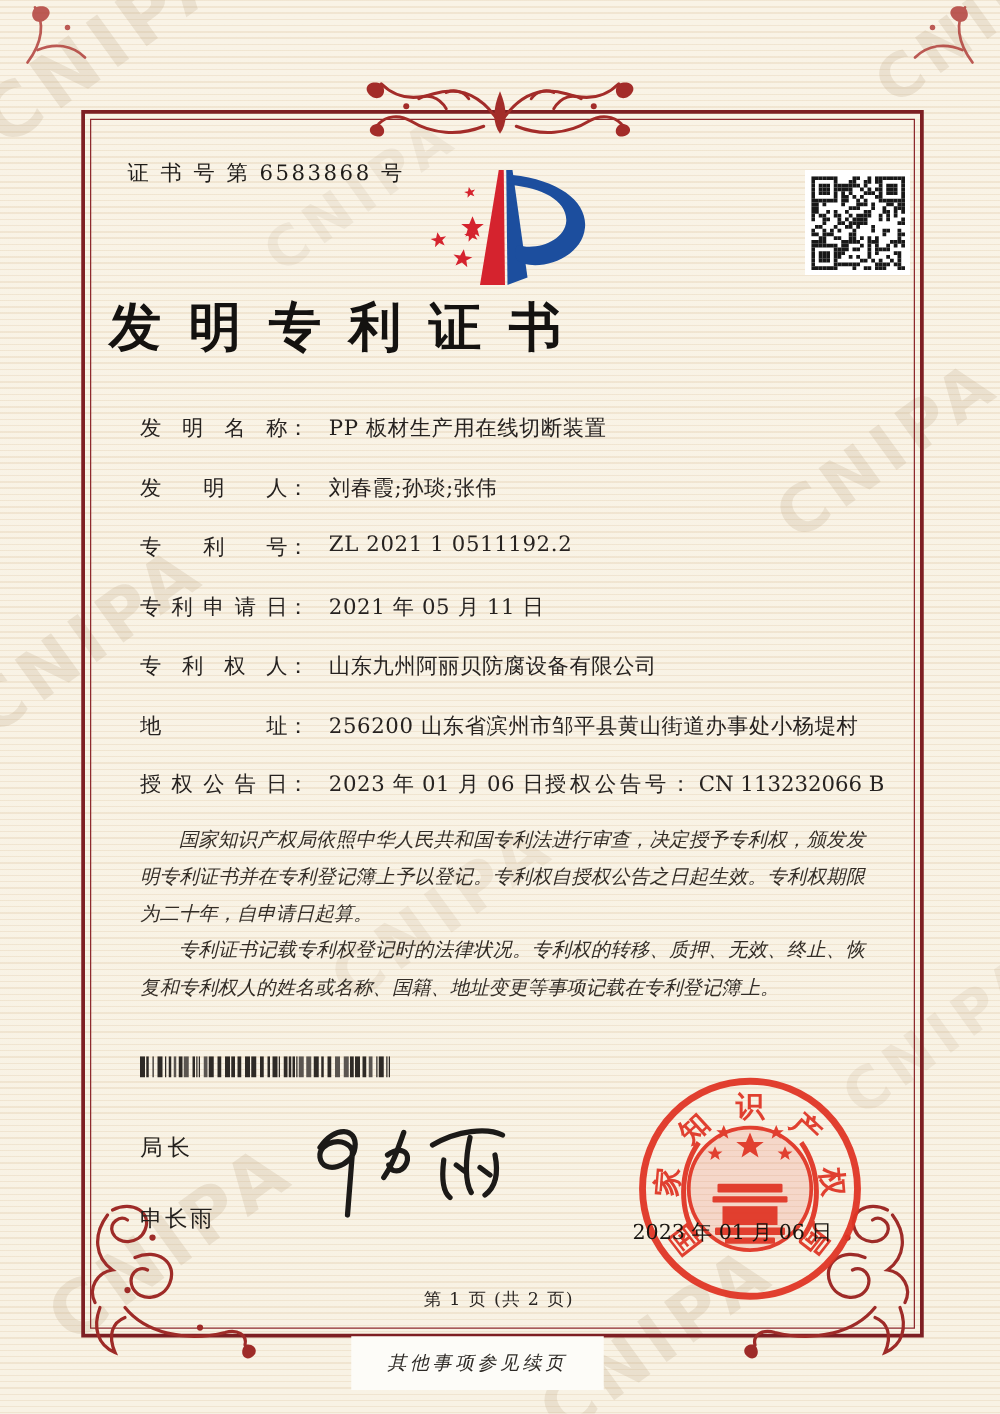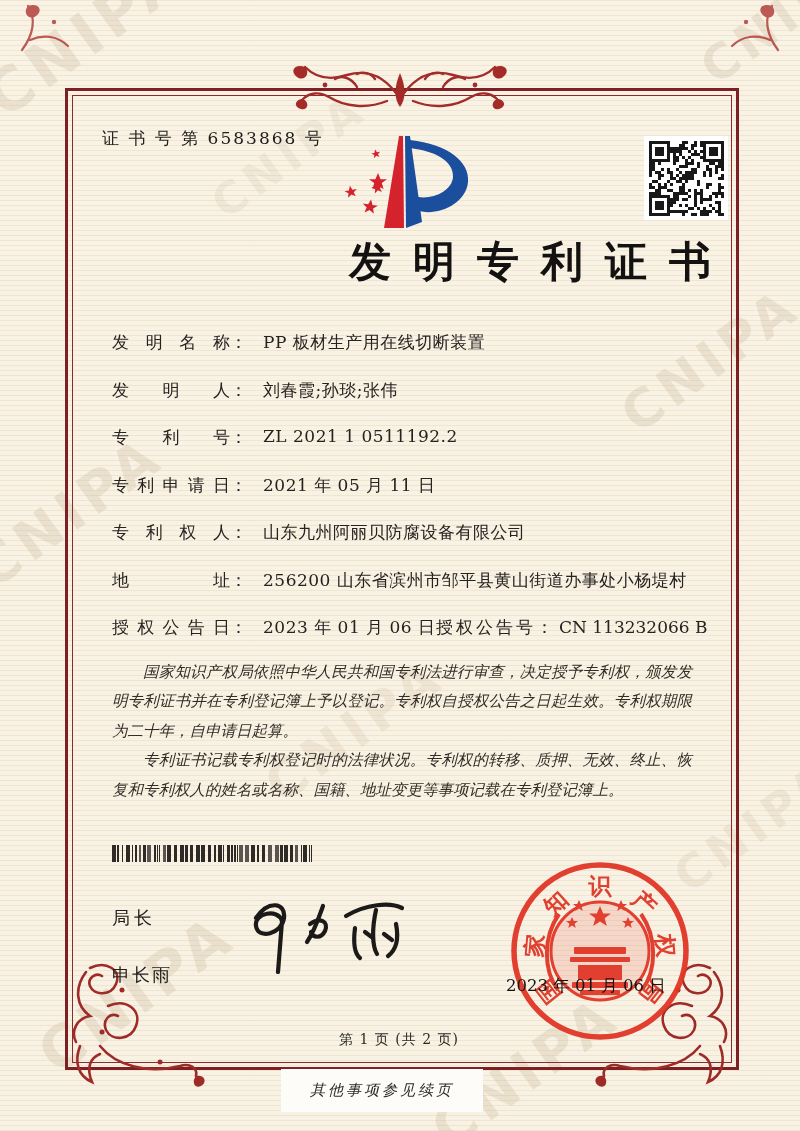--- a/index.html
+++ b/index.html
@@ -27,21 +27,21 @@
   .certno{
     position:absolute;left:102px;top:127px;font-size:17px;color:#1f1c19;
     letter-spacing:2px;
   }
   .logo{position:absolute;left:318px;top:114px;}
   .qrpad{
     position:absolute;left:644px;top:136px;width:84px;height:84px;background:#ffffff;
     display:flex;align-items:center;justify-content:center;
   }
   .title{
-    position:absolute;left:65px;top:234px;width:668px;text-align:right;
+    position:absolute;left:65px;top:234px;width:668px;text-align:left;
     font-size:42px;font-weight:bold;color:#141210;letter-spacing:22px;
     text-indent:22px;
   }
   .fields{position:absolute;left:112px;top:331px;width:590px;}
   .frow{position:relative;height:47.5px;font-size:17px;color:#262220;white-space:nowrap;}
   .flabel{
     display:inline-block;width:118px;text-align:justify;text-align-last:justify;
     vertical-align:top;
   }
   .fcolon{display:inline-block;vertical-align:top;}

